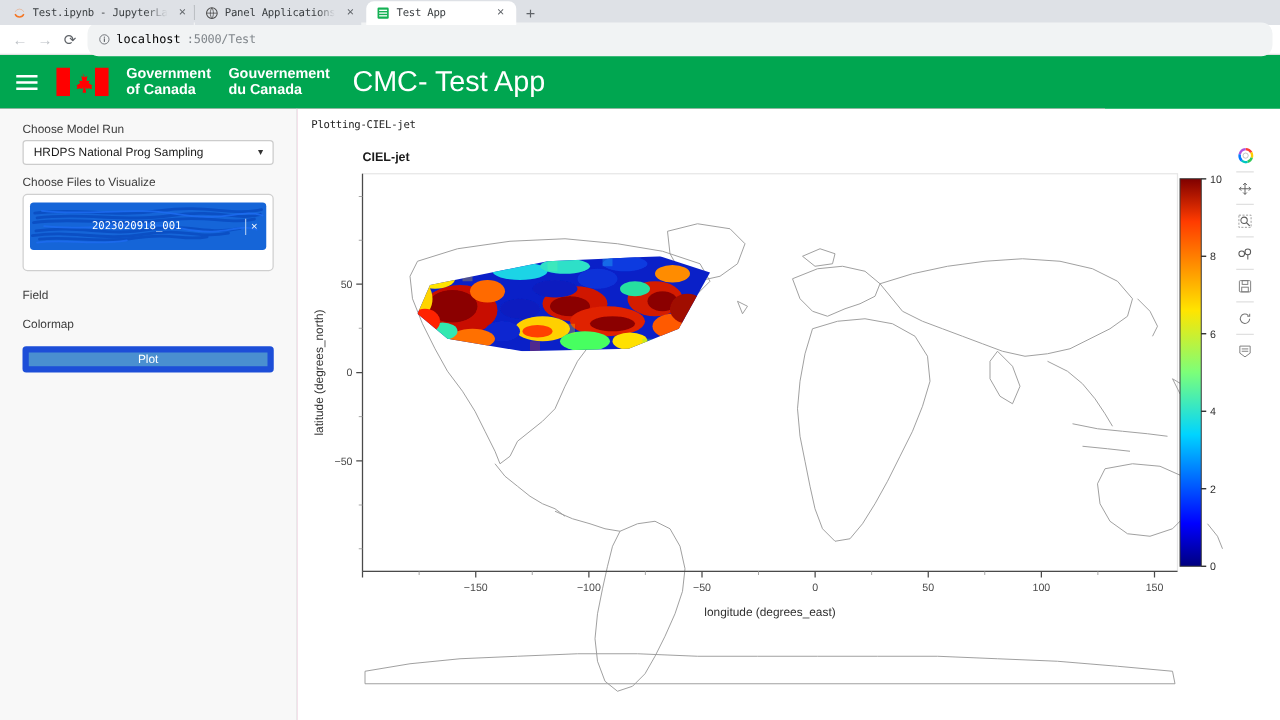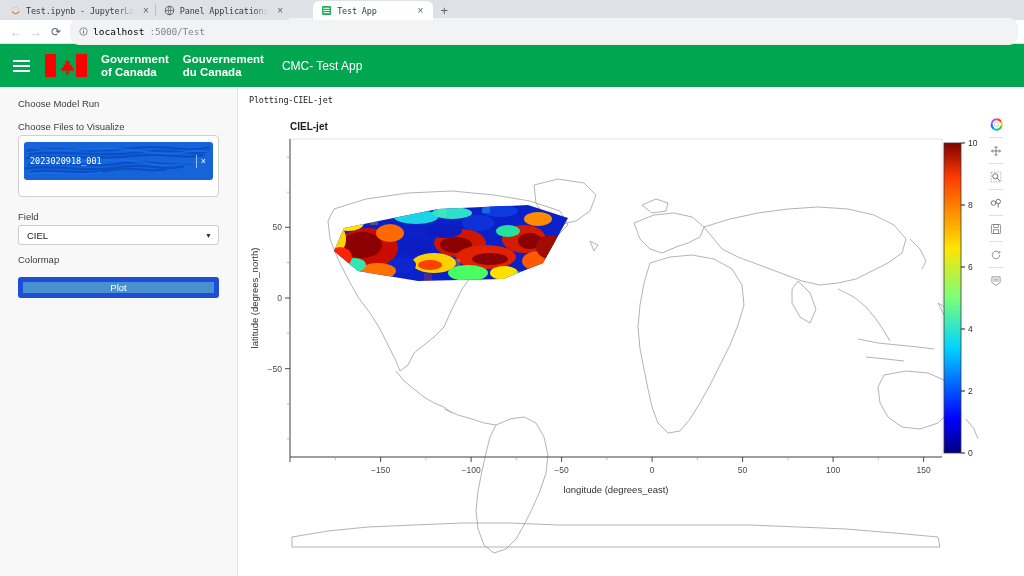--- a/index.html
+++ b/index.html
@@ -62,21 +62,21 @@
     padding: 0 0 0 13px; gap: 0;
   }
   .hamburger { width: 22px; display: flex; flex-direction: column; gap: 3px; }
   .hamburger span { display: block; height: 2px; background: #ffffff; width: 17px; }
   .flag { width: 42px; height: 23px; margin-left: 10px; position: relative; }
   .brand {
     color: #ffffff; font-size: 11.5px; font-weight: bold; line-height: 1.12;
     margin-left: 14px; white-space: nowrap;
   }
   .apptitle {
-    color: #ffffff; font-size: 12px; margin-left: 18px; white-space: nowrap;
+    color: #ffffff; font-size: 23px; margin-left: 18px; white-space: nowrap;
   }
 
   
   .page { display: flex; width: 884px; height: 489px; background: #ec4899; }
 
   .sidebar {
     width: 238px; background: #f8f8f8; border-right: 1px solid #e3e3e3;
     padding: 11px 18px 0 18px; flex: 0 0 238px;
   }
   .ctl-label { font-size: 9.5px; color: #3b3b3b; margin-bottom: 3px; }
@@ -94,21 +94,21 @@
     border-radius: 4px; padding: 6px 5px; overflow: hidden;
   }
   .chip {
     background: #1565d8; border-radius: 3px; height: 38px;
     display: flex; align-items: center; padding: 0 5px 0 6px;
     position: relative; overflow: hidden;
   }
   .chip-text {
     flex: 1; font-size: 8.5px; color: #ffffff;
     font-family: "DejaVu Sans Mono", monospace;
-    text-align: left; padding-right: 3px; white-space: nowrap;
+    text-align: center; padding-right: 3px; white-space: nowrap;
     overflow: hidden; position: relative; z-index: 2;
     text-shadow: 0 0 1px #1565d8;
   }
   .chip-divider { width: 1px; height: 13px; background: #9dc0ef; margin: 0 4px; z-index: 2; }
   .chip-x { color: #ffffff; font-size: 9px; z-index: 2; padding-right: 2px; }
   .scribble { position: absolute; inset: 0; z-index: 1; pointer-events: none; }
 
   .plot-btn {
     height: 21px; background: #4a8fd0; border: 5px solid #1d4ed8;
     border-radius: 3px; color: #ffffff; font-size: 9.5px;
@@ -157,21 +157,21 @@
 
     <div class="tab inactive">
       <svg class="favicon" viewBox="0 0 16 16">
         <circle cx="8" cy="8" r="6.2" fill="none" stroke="#4a4a4a" stroke-width="1.2"></circle>
         <path d="M2 8h12M8 2c2.4 2.6 2.4 9.4 0 12M8 2C5.6 4.6 5.6 11.4 8 14" fill="none" stroke="#4a4a4a" stroke-width="0.9"></path>
       </svg>
       <span class="tab-title" style="max-width:118px">Panel Applications</span>
       <span class="tab-close">×</span>
     </div>
 
-    <div class="tab active" style="margin-left:24px;padding-right:10px;">
+    <div class="tab active" style="margin-left:4px;padding-right:10px;">
       <svg class="favicon" viewBox="0 0 16 16">
         <rect x="1.5" y="1.5" width="13" height="13" rx="1.5" fill="#15b154"></rect>
         <rect x="3.4" y="4" width="9.2" height="1.5" fill="#ffffff"></rect>
         <rect x="3.4" y="7.2" width="9.2" height="1.5" fill="#ffffff"></rect>
         <rect x="3.4" y="10.4" width="9.2" height="1.5" fill="#ffffff"></rect>
       </svg>
       <span class="tab-title" style="max-width:90px;padding-right:32px;">Test App</span>
       <span class="tab-close">×</span>
     </div>
 
@@ -218,20 +218,24 @@
   </div>
 
   <div class="apptitle">CMC- Test App</div>
 </div>
 
 <div class="page">
 
   <div class="sidebar">
 
     <div class="ctl-label">Choose Model Run</div>
+    <div class="select">
+      <span>HRDPS National Prog Sampling</span>
+      <span class="caret">▼</span>
+    </div>
 
     <div class="ctl-gap"></div>
 
     <div class="ctl-label">Choose Files to Visualize</div>
     <div class="multiselect-box">
       <div class="chip">
         <svg class="scribble" viewBox="0 0 200 38" preserveAspectRatio="none">
           <g stroke="#0b4fc4" stroke-width="2.4" fill="none" stroke-linecap="round">
             <path d="M4 9 C40 4, 70 13, 110 7 S170 12, 196 6"></path>
             <path d="M6 13 C45 8, 80 17, 120 11 S175 16, 195 10"></path>
@@ -248,24 +252,20 @@
         </svg>
         <span class="chip-text">2023020918_001</span>
         <span class="chip-divider"></span>
         <span class="chip-x">×</span>
       </div>
     </div>
 
     <div class="ctl-gap" style="height:14px"></div>
 
     <div class="ctl-label">Field</div>
-    <div class="select">
-      <span>CIEL</span>
-      <span class="caret">▼</span>
-    </div>
 
     <div class="ctl-gap"></div>
 
     <div class="ctl-label">Colormap</div>
 
     <div class="ctl-gap"></div>
 
     <div class="plot-btn">Plot</div>
   </div>
 

